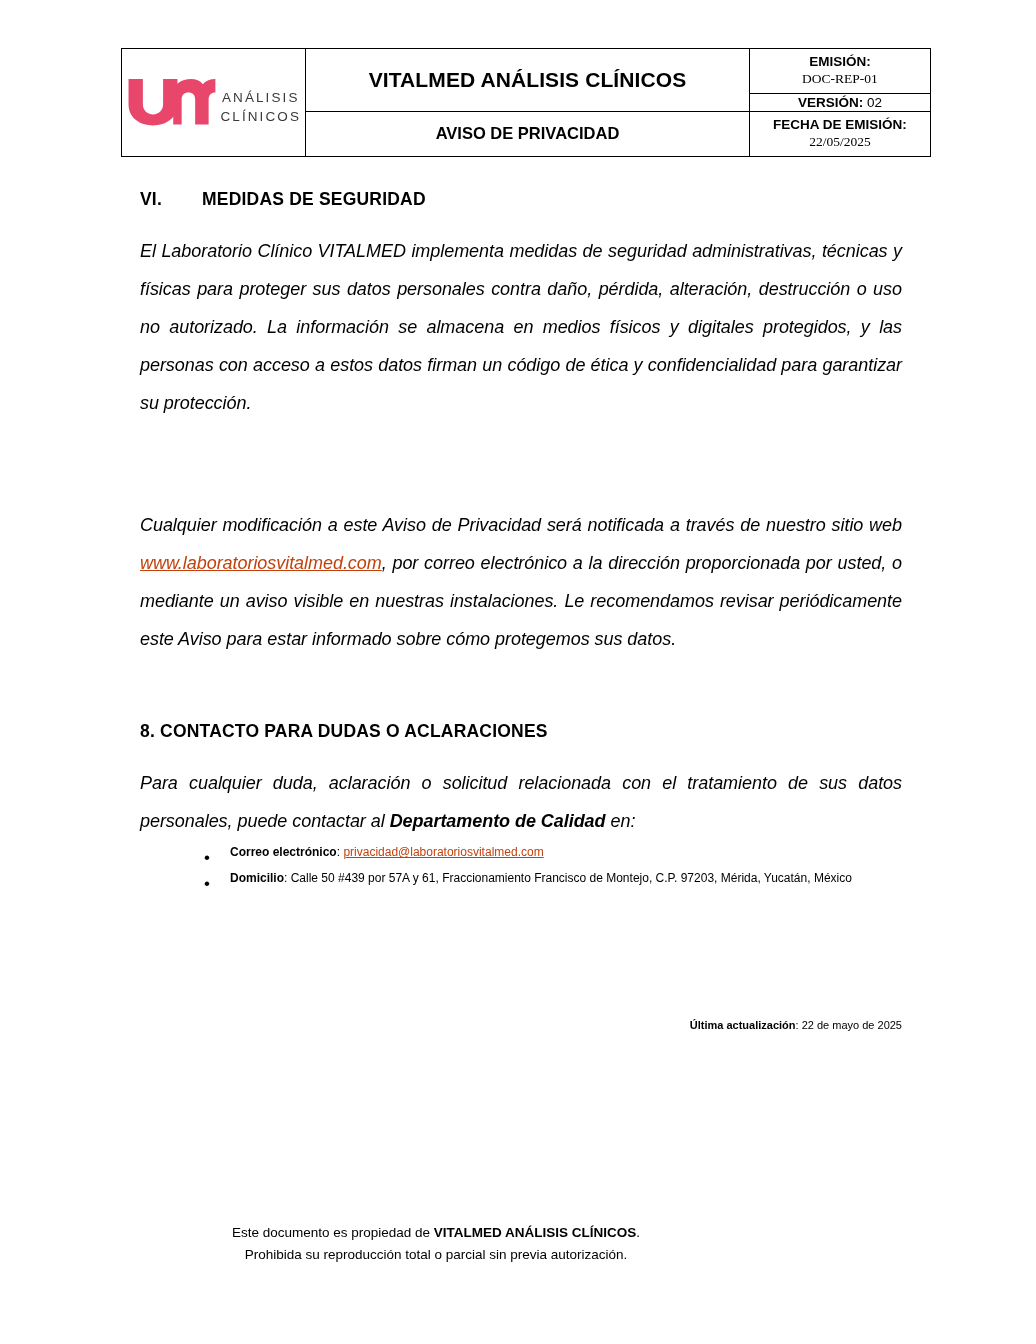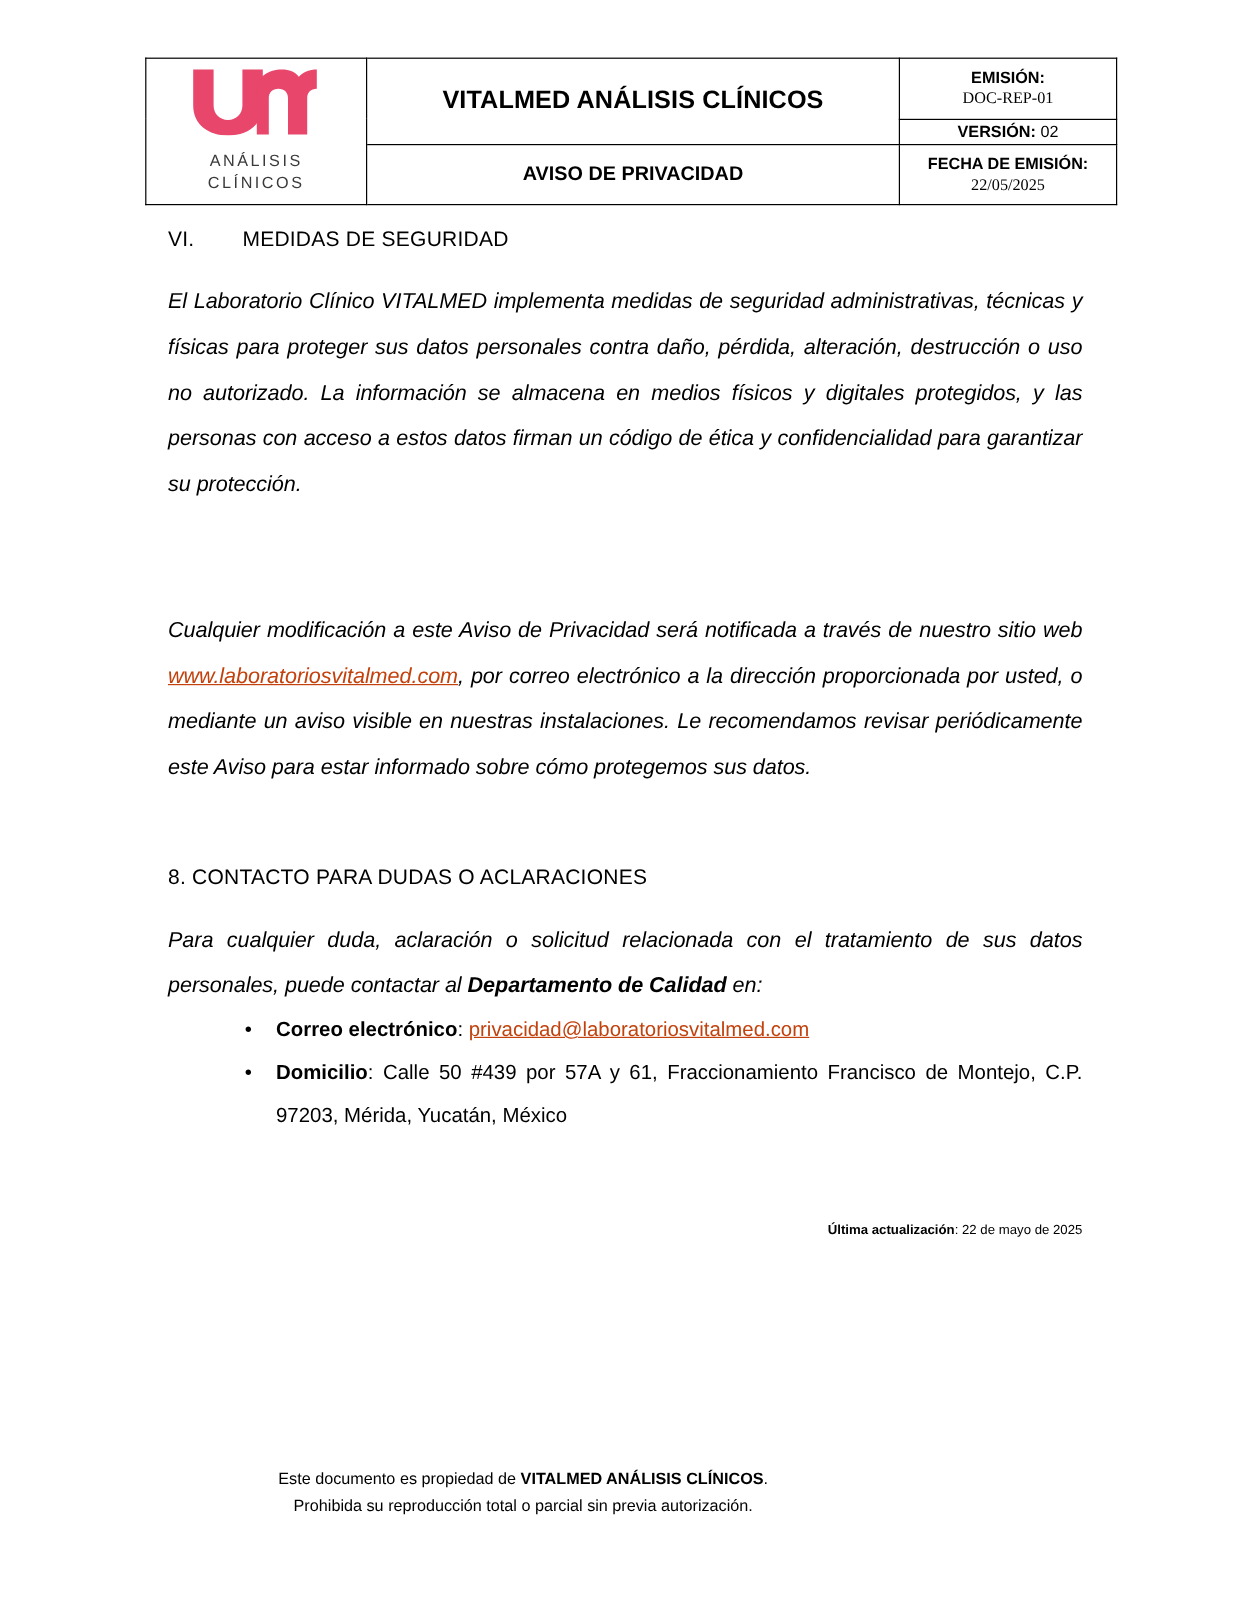--- a/index.html
+++ b/index.html
@@ -44,21 +44,21 @@
   .logo-cell {
     width: 175px;
     padding: 6px 4px 8px 4px !important;
   }
   .title-cell  { width: 443px; }
   .meta-cell   { width: 180px; }
 
   
   .logo-wrap {
     display: flex;
-    flex-direction: column;
+    flex-direction: row;
     align-items: center;
     justify-content: flex-start;
   }
   .logo-mark {
     display: block;
     width: 112px;
     height: 58px;
   }
   .logo-sub {
     margin-top: 11px;
@@ -110,21 +110,21 @@
   
   .content {
     position: absolute;
     left: 140px;
     top: 188px;
     width: 762px;
   }
 
   h2.section-heading {
     font-size: 17.5px;
-    font-weight: normal;
+    font-weight: bold;
     margin: 0;
     padding: 0;
     letter-spacing: 0.2px;
     line-height: 1.3;
   }
   h2.section-heading .numeral {
     display: inline-block;
     min-width: 62px;
   }
 
@@ -145,21 +145,21 @@
     color: #c2410c;
     text-decoration: underline;
   }
 
   ul.contact-list {
     margin: 0;
     padding: 0 0 0 60px;
     list-style: none;
   }
   ul.contact-list li {
-    font-size: 17px;
+    font-size: 12px;
     line-height: 2.12;
     text-align: justify;
     position: relative;
     padding-left: 30px;
     margin: 0;
   }
   ul.contact-list li::before {
     content: "\2022";
     position: absolute;
     left: 4px;

